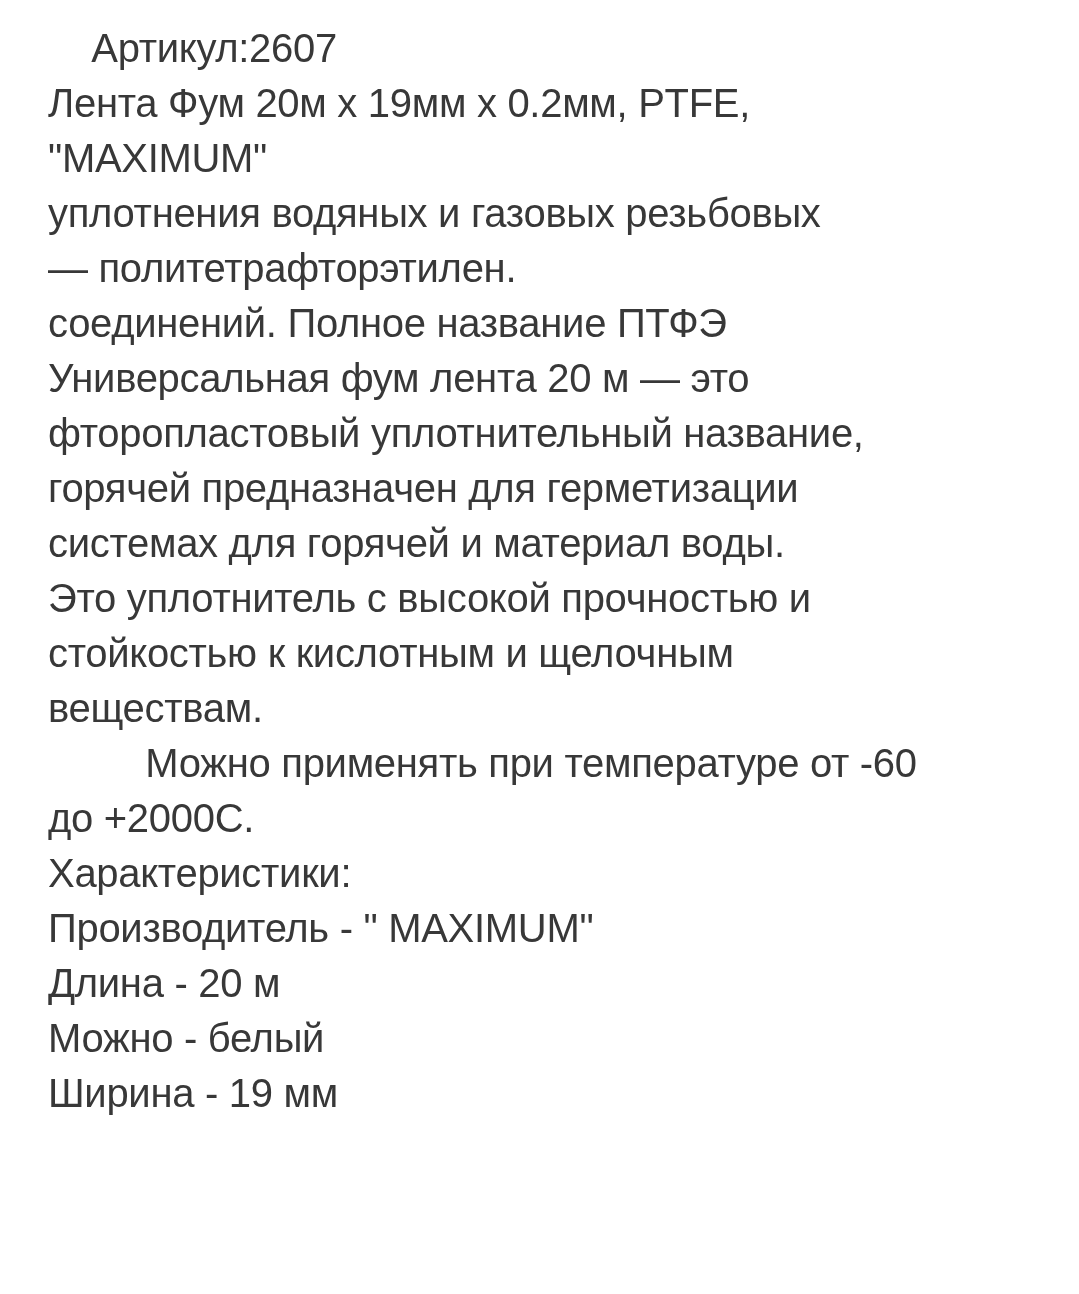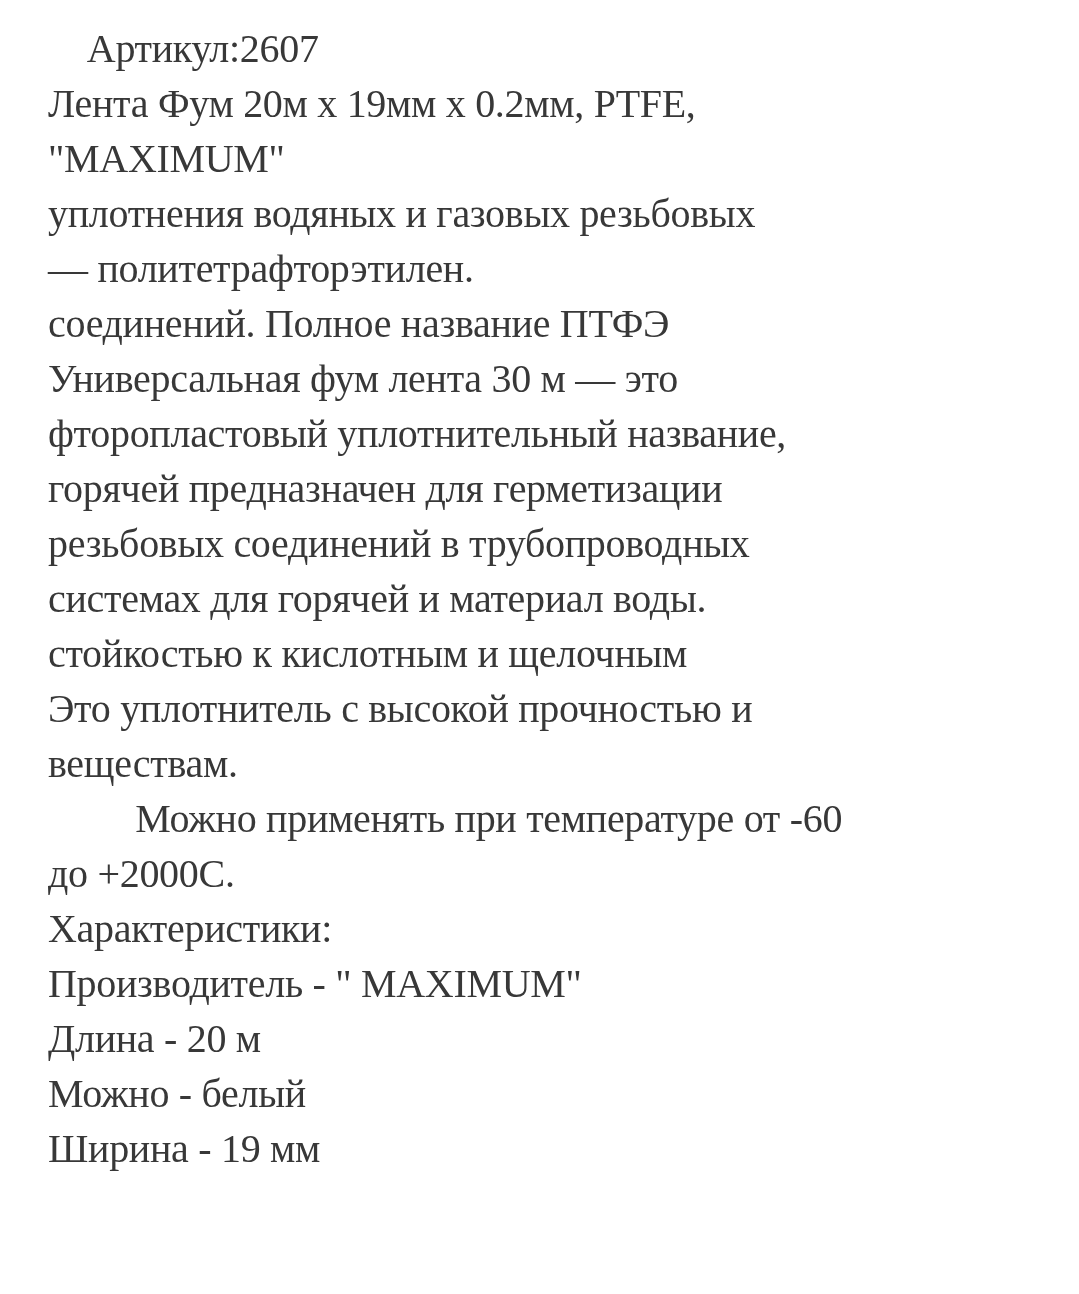--- a/index.html
+++ b/index.html
@@ -10,21 +10,21 @@
     width: 1079px;
     height: 1294px;
     background: #ffffff;
     overflow: hidden;
   }
   .description-block {
     box-sizing: border-box;
     width: 1079px;
     height: 1294px;
     padding: 21px 10px 0 48px;
-    font-family: Liberation Serif, serif;
+    font-family: Liberation Sans, sans-serif;
     font-size: 40px;
     line-height: 55px;
     font-weight: 400;
     color: #383838;
     letter-spacing: -0.3px;
   }
   .text-line {
     white-space: pre;   
     height: 55px;
   }
@@ -35,27 +35,26 @@
 <div class="description-block">
 
   <div class="text-line">    Артикул:2607</div>
 
   <div class="text-line">Лента Фум 20м х 19мм х 0.2мм, PTFE,</div>
   <div class="text-line">"MAXIMUM"</div>
 
   <div class="text-line">уплотнения водяных и газовых резьбовых</div>
   <div class="text-line">— политетрафторэтилен.</div>
   <div class="text-line">соединений. Полное название ПТФЭ</div>
-  <div class="text-line">Универсальная фум лента 30 м — это</div>
+  <div class="text-line">Универсальная фум лента 20 м — это</div>
   <div class="text-line">фторопластовый уплотнительный название,</div>
   <div class="text-line">горячей предназначен для герметизации</div>
-  <div class="text-line">резьбовых соединений в трубопроводных</div>
   <div class="text-line">системах для горячей и материал воды.</div>
+  <div class="text-line">Это уплотнитель с высокой прочностью и</div>
   <div class="text-line">стойкостью к кислотным и щелочным</div>
-  <div class="text-line">Это уплотнитель с высокой прочностью и</div>
   <div class="text-line">веществам.</div>
   <div class="text-line">         Можно применять при температуре от -60</div>
   <div class="text-line">до +2000С.</div>
 
   <div class="text-line">Характеристики:</div>
   <div class="text-line">Производитель - " MAXIMUM"</div>
   <div class="text-line">Длина - 20 м</div>
   <div class="text-line">Можно - белый</div>
   <div class="text-line">Ширина - 19 мм</div>
 

